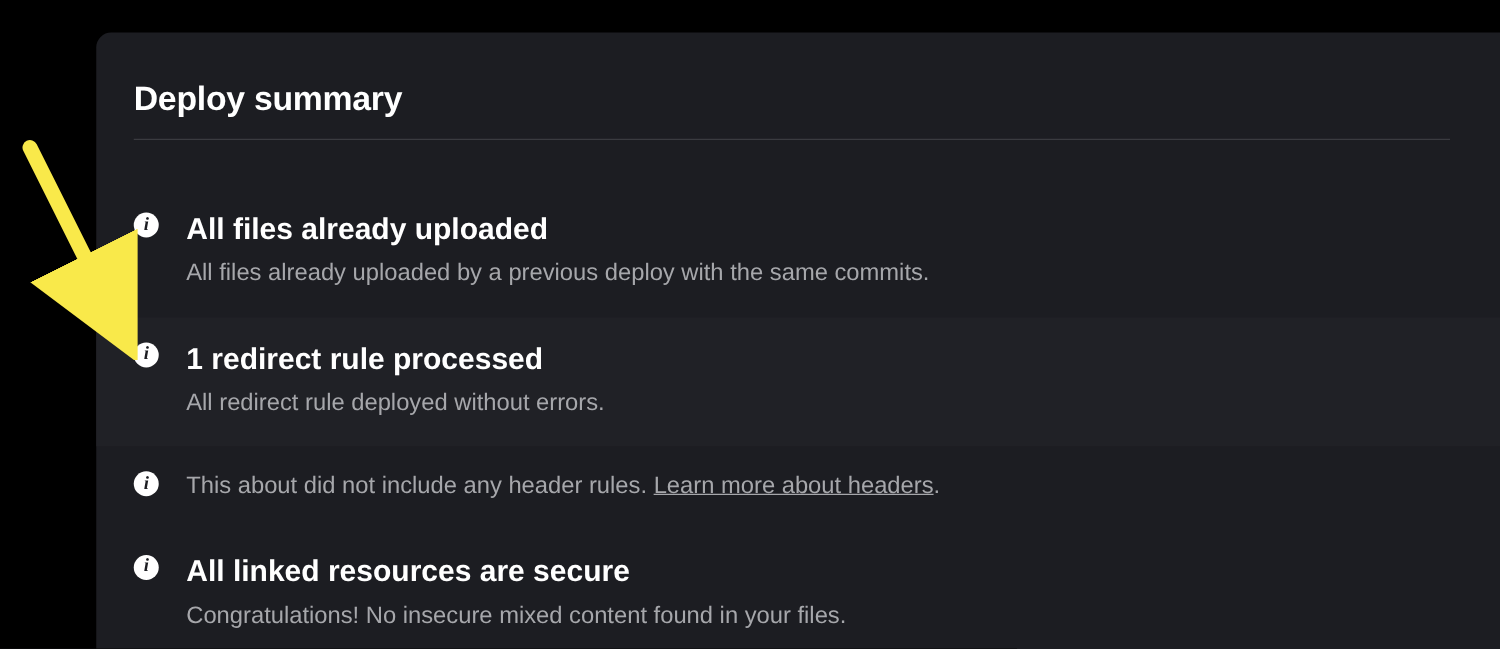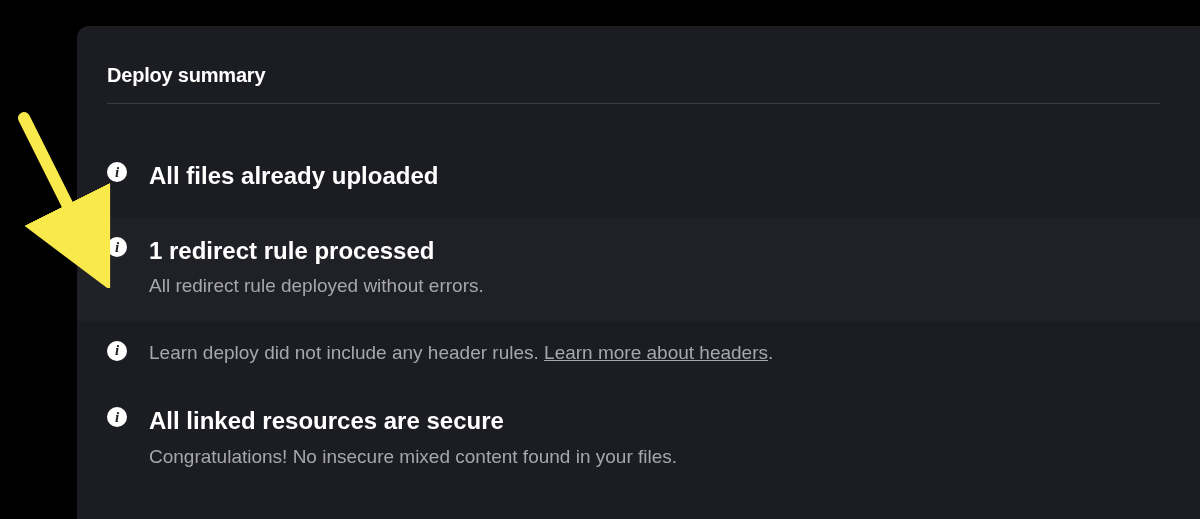--- a/index.html
+++ b/index.html
@@ -20,21 +20,21 @@
       left: 77px;
       top: 26px;
       right: 0;
       bottom: 0;
       background: #1c1d22;
       border-radius: 12px 0 0 0;
       padding: 38px 0 0 30px;
     }
     .section-title {
       color: #ffffff;
-      font-size: 20px;
+      font-size: 27px;
       font-weight: 700;
       letter-spacing: -0.2px;
       padding-bottom: 16px;
       border-bottom: 1px solid #3a3b40;
       margin-right: 40px;
     }
     .items {
       margin-top: 38px;
     }
     .item {
@@ -105,39 +105,40 @@
   <h2 class="section-title">Deploy summary</h2>
 
   <div class="items">
 
     <div class="item">
       <div class="item-icon">
         <div class="info-circle">i</div>
       </div>
       <div class="item-body">
         <div class="item-title">All files already uploaded</div>
+        <div class="item-desc">All files already uploaded by a previous deploy with the same commits.</div>
       </div>
     </div>
 
     <div class="item highlighted">
       <div class="item-icon">
         <div class="info-circle">i</div>
       </div>
       <div class="item-body">
         <div class="item-title">1 redirect rule processed</div>
         <div class="item-desc">All redirect rule deployed without errors.</div>
       </div>
     </div>
 
     <div class="item">
       <div class="item-icon">
         <div class="info-circle">i</div>
       </div>
       <div class="item-body">
-        <div class="item-desc"><span>Learn deploy did not include any header rules. </span><a class="item-link">Learn more about headers</a><span>.</span></div>
+        <div class="item-desc"><span>This about did not include any header rules. </span><a class="item-link">Learn more about headers</a><span>.</span></div>
       </div>
     </div>
 
     <div class="item">
       <div class="item-icon">
         <div class="info-circle">i</div>
       </div>
       <div class="item-body">
         <div class="item-title">All linked resources are secure</div>
         <div class="item-desc">Congratulations! No insecure mixed content found in your files.</div>

